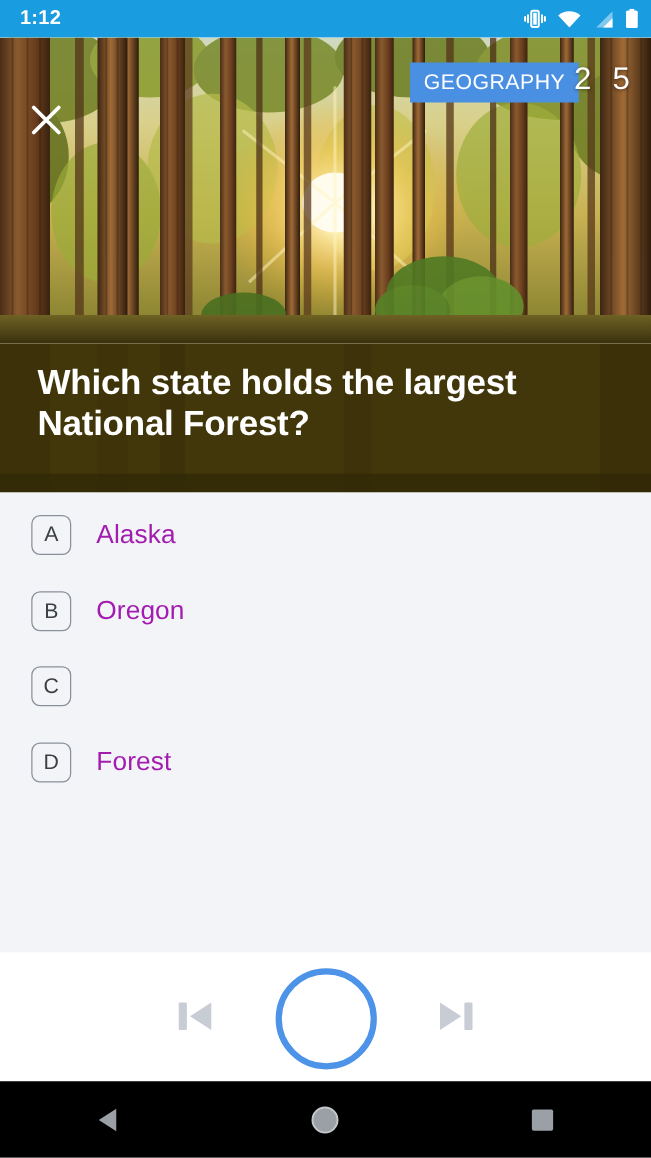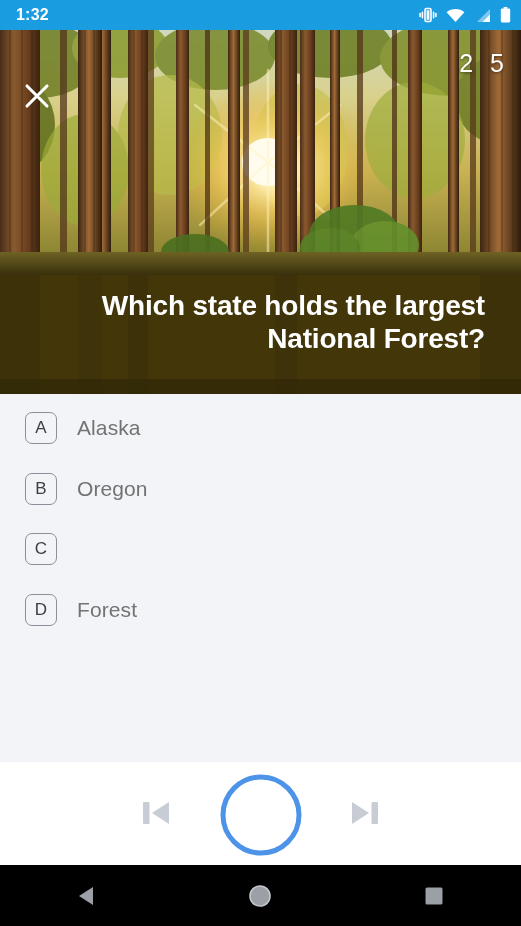--- a/index.html
+++ b/index.html
@@ -47,21 +47,20 @@
   
   .question-panel{
     position:absolute; top:275px; left:0; width:521px; height:119px;
     background:#3b3107; overflow:hidden;
   }
   .question-panel .qbg{ position:absolute; inset:0; opacity:.55; }
   .question-text{
     position:absolute; left:30px; top:14px; width:455px;
     color:#fff; font-size:28px; font-weight:bold; line-height:1.18;
     letter-spacing:-.2px;
-    text-align:right;
   }
 
   
   .answers{
     position:absolute; top:394px; left:0; width:521px; height:368px;
     background:#f2f4f8;
   }
   .answer-row{
     position:absolute; left:0; width:521px; height:48px;
     display:flex; align-items:center; padding-left:25px;
@@ -70,21 +69,21 @@
   .answer-row:nth-child(2){ top:71px; }
   .answer-row:nth-child(3){ top:131px; }
   .answer-row:nth-child(4){ top:192px; }
 
   .letter-badge{
     width:32px; height:32px; border:1.3px solid #8a9099; border-radius:7px;
     display:flex; align-items:center; justify-content:center;
     font-size:17px; color:#3c4043; background:transparent; flex:none;
   }
   .answer-label{
-    margin-left:20px; font-size:21px; color:#737373; letter-spacing:.1px;
+    margin-left:20px; font-size:21px; color:#a21caf; letter-spacing:.1px;
   }
 
   
   .player{
     position:absolute; top:762px; left:0; width:521px; height:103px;
     background:#fff; display:flex; align-items:center; justify-content:center;
   }
   .player-inner{ position:relative; width:521px; height:103px; }
   .btn-prev{ position:absolute; left:135px; top:793px - 762px; }
   .btn-prev{ left:136px; top:31px; position:absolute; }
@@ -99,21 +98,21 @@
   }
   .navbar .nav-item{ width:60px; height:61px; display:flex; align-items:center; justify-content:center; }
   .navbar svg{ display:block; }
 </style>
 </head>
 <body>
 
 <div class="phone">
 
   <div class="statusbar">
-    <div class="status-time">1:32</div>
+    <div class="status-time">1:12</div>
     <div class="status-icons">
       <span>
         <svg width="18" height="16" viewBox="0 0 18 16">
           <rect x="6" y="1.5" width="6" height="13" rx="1.4" fill="none" stroke="#fff" stroke-width="1.6"></rect>
           <rect x="7.6" y="3.2" width="2.8" height="9.6" fill="#fff"></rect>
           <path d="M3.4 5.2 V10.8 M1.1 6.5 V9.5 M14.6 5.2 V10.8 M16.9 6.5 V9.5" stroke="#fff" stroke-width="1.6" stroke-linecap="round"></path>
         </svg>
       </span>
       <span>
         <svg width="19" height="15" viewBox="0 0 19 15">
@@ -239,20 +238,21 @@
       <rect x="0" y="222" width="521" height="23" fill="url(#floor)"></rect>
     </svg>
 
     <div class="close-btn">
       <svg width="26" height="26" viewBox="0 0 26 26">
         <path d="M3 3 L23 23 M23 3 L3 23" stroke="#fff" stroke-width="3.1" stroke-linecap="round"></path>
       </svg>
     </div>
   </div>
 
+  <div class="category-badge">GEOGRAPHY</div>
 
   <div class="timer">2 5</div>
 
   <div class="question-panel">
     <svg class="qbg" width="521" height="119" viewBox="0 0 521 119" preserveAspectRatio="none">
       <rect x="0" y="0" width="521" height="119" fill="#4a3c0d"></rect>
       <g opacity="0.4">
         <rect x="0" y="0" width="40" height="119" fill="#2e2409"></rect>
         <rect x="78" y="0" width="24" height="119" fill="#3a2d0b"></rect>
         <rect x="128" y="0" width="20" height="119" fill="#2e2409"></rect>

